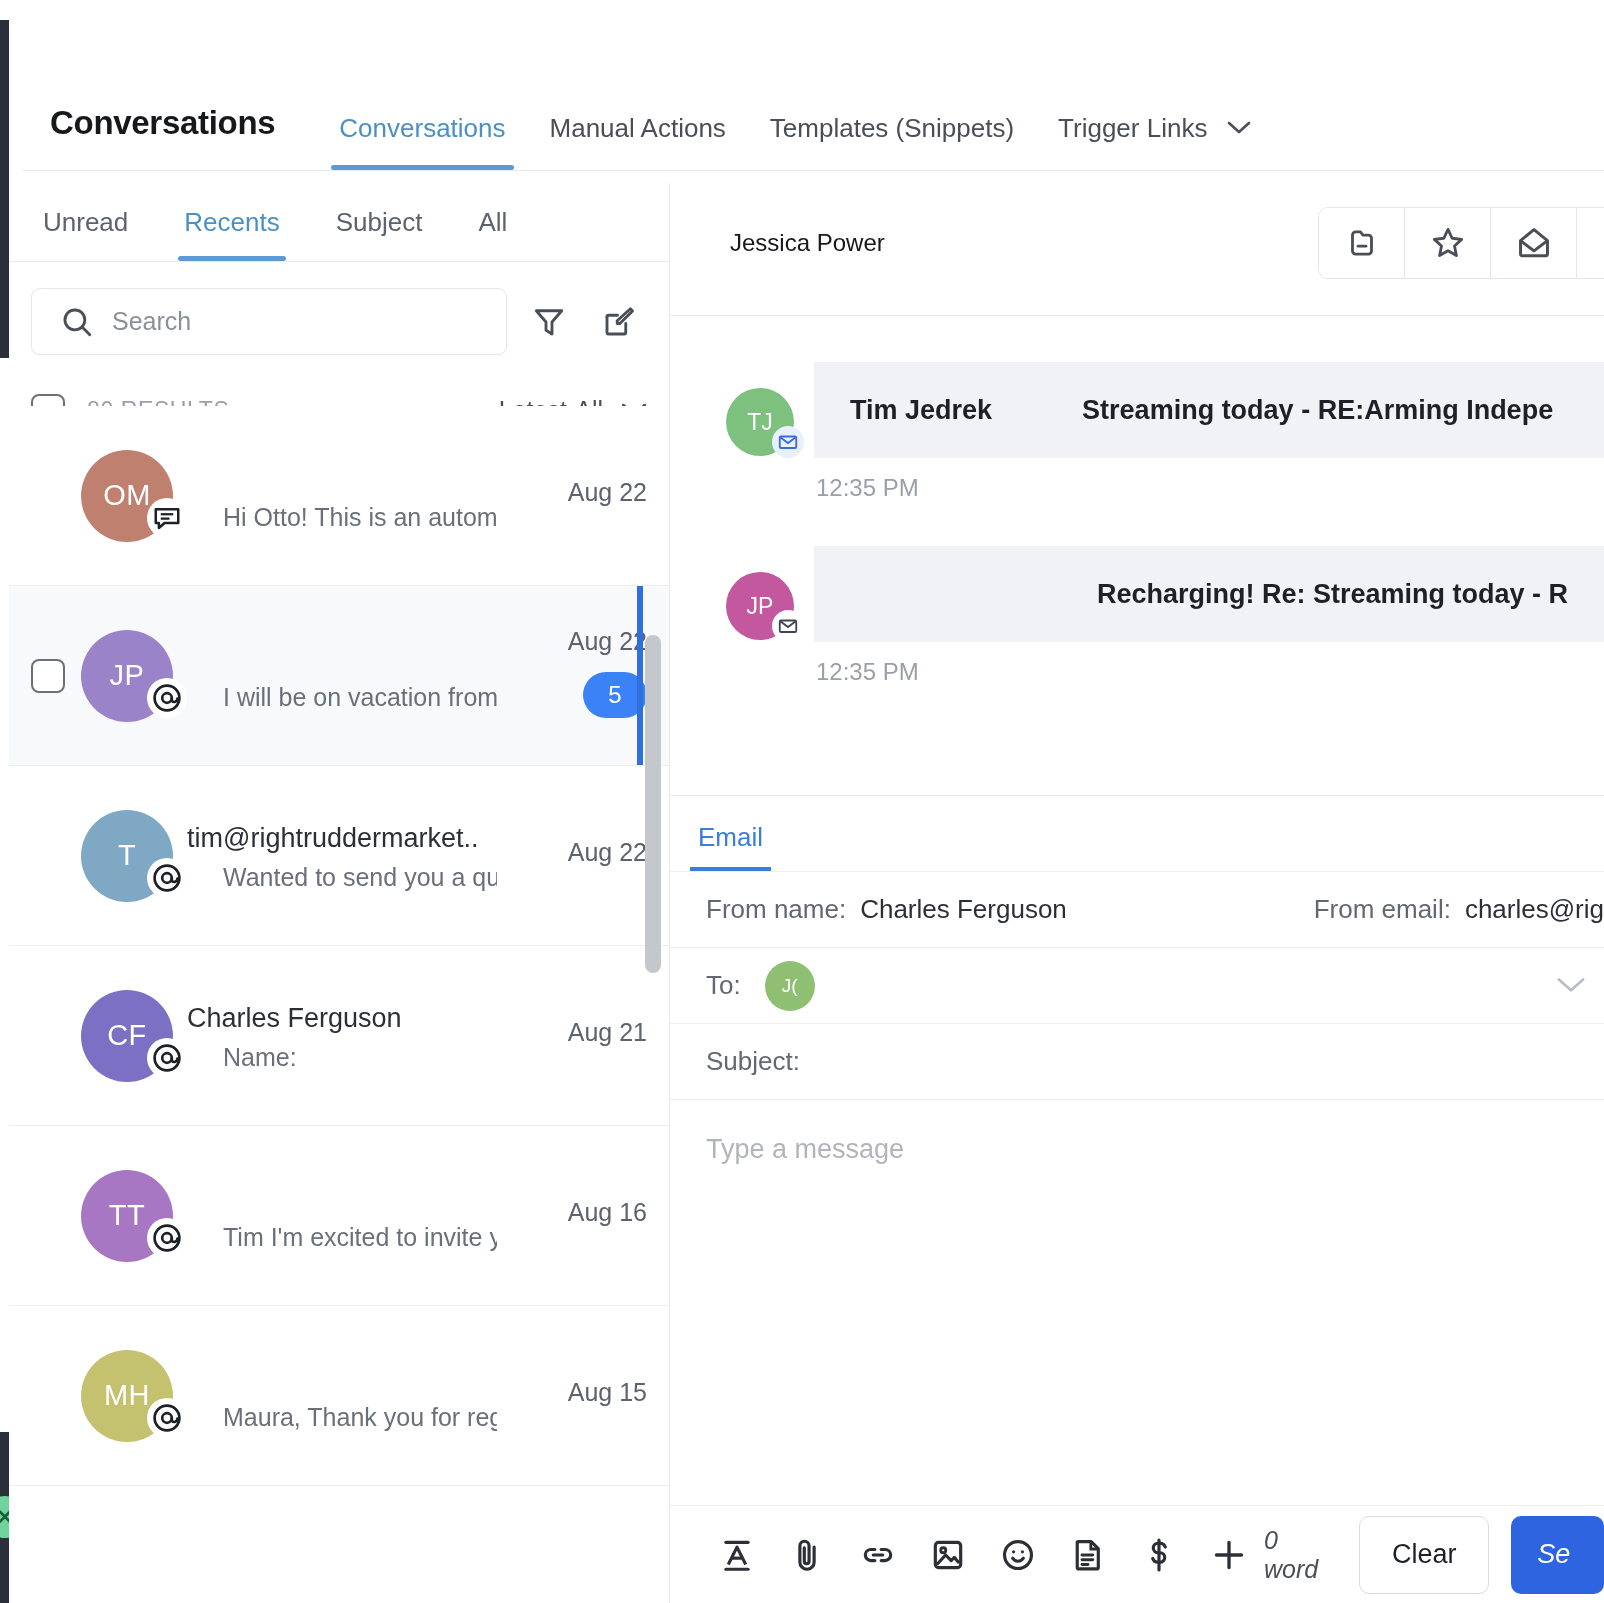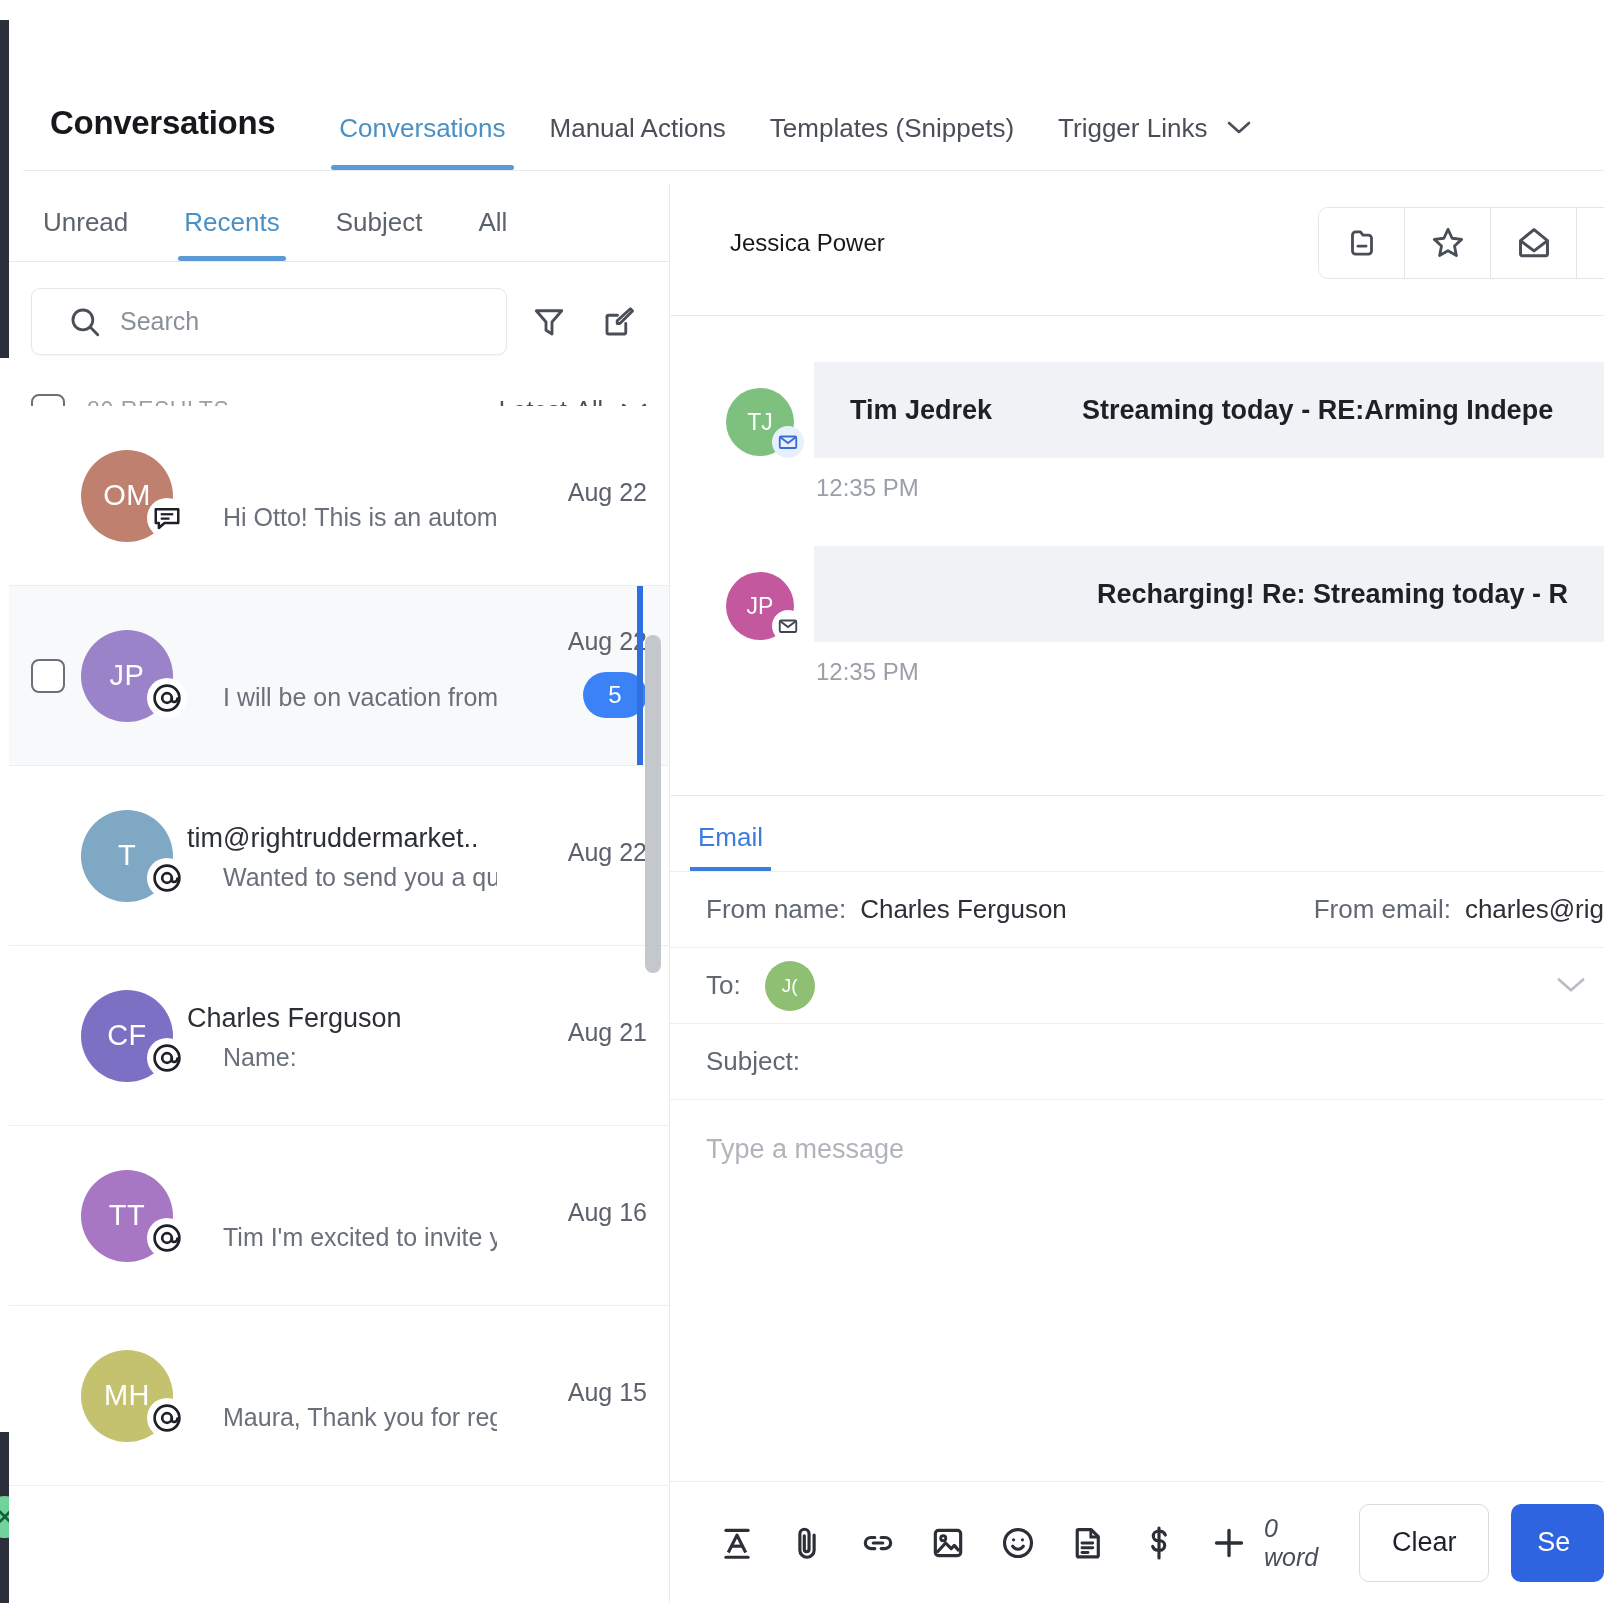--- a/index.html
+++ b/index.html
@@ -60,21 +60,21 @@
   }
   .filter-tab.active { color:#4a90c4; }
   .filter-tab.active:after {
     content:""; position:absolute; left:22px; right:22px; bottom:0;
     height:5px; background:#5b9bd5; border-radius:3px;
   }
 
   .search-row { display:flex; align-items:center; padding:26px 22px 20px 22px; }
   .search-box {
     flex:1; height:67px; border:1px solid #e4e7eb; border-radius:9px;
-    display:flex; align-items:center; padding:0 36px; background:#fff;
+    display:flex; align-items:center; padding:0 28px; background:#fff;
     box-shadow:0 1px 2px rgba(0,0,0,0.03);
   }
   .search-ph { font-size:25px; color:#8a9099; margin-left:18px; }
   .icon-btn { width:56px; height:56px; display:flex; align-items:center;
               justify-content:center; margin-left:14px; cursor:pointer; }
 
   .results-row {
     display:flex; align-items:center; height:72px;
     padding:0 22px 0 22px; border-bottom:1px solid #eceff2;
   }
@@ -184,35 +184,35 @@
   .from-email-group { margin-left:auto; display:flex; align-items:center; padding-right:0; }
   .to-chip {
     width:50px; height:50px; border-radius:50%; background:#8fbf72; color:#fff;
     display:flex; align-items:center; justify-content:center; font-size:19px; margin-left:24px;
   }
   .to-chev { margin-left:auto; color:#b8bdc4; font-size:26px; padding-right:18px; }
   .msg-input { padding:34px 0 0 36px; font-size:27px; color:#b0b5bb; }
 
   
   .comp-toolbar {
-    position:absolute; left:0; right:0; bottom:0; height:122px;
+    position:absolute; left:0; right:0; bottom:0; height:98px;
     border-top:1px solid #eceff2; display:flex; align-items:center; padding:0 0 0 32px;
   }
   .tb-icon { width:74px; height:74px; display:flex; align-items:center;
              justify-content:center; cursor:pointer; }
   .wordcount { margin-left:auto; font-size:25px; font-style:italic; color:#4a4f57; margin-right:24px; }
   .btn-clear {
     height:78px; min-width:130px; border:1px solid #d7dbe0; border-radius:10px;
     background:#fff; font-size:27px; color:#1d2026; display:flex;
     align-items:center; justify-content:center; padding:0 26px; cursor:pointer;
   }
   .btn-send {
     height:78px; border-radius:10px; background:#2f64e0; color:#fff;
     font-size:27px; display:flex; align-items:center; justify-content:flex-start;
-    padding:0 26px; margin-left:22px; width:95px; overflow:hidden; cursor:pointer;
+    padding:0 26px; margin-left:22px; width:95px; overflow:hidden; cursor:pointer;font-style:italic;
   }
 
   svg { display:block; }
 </style>
 </head>
 <body>
 
 <div id="app">
 
   <div class="rail rail-top"></div>

